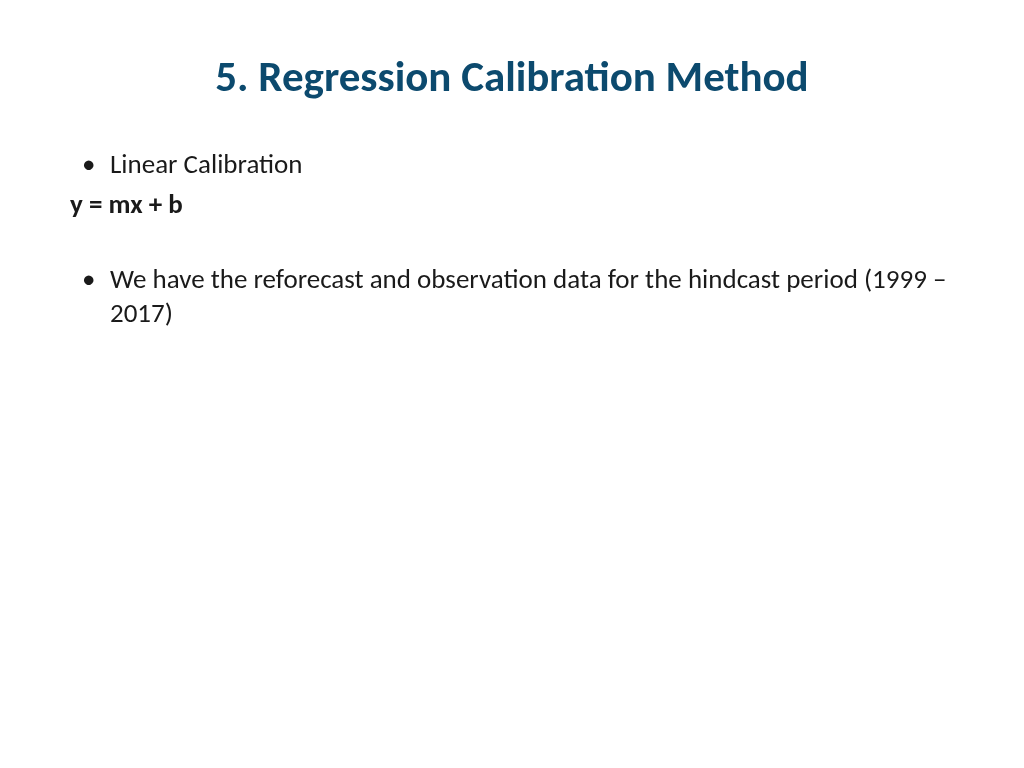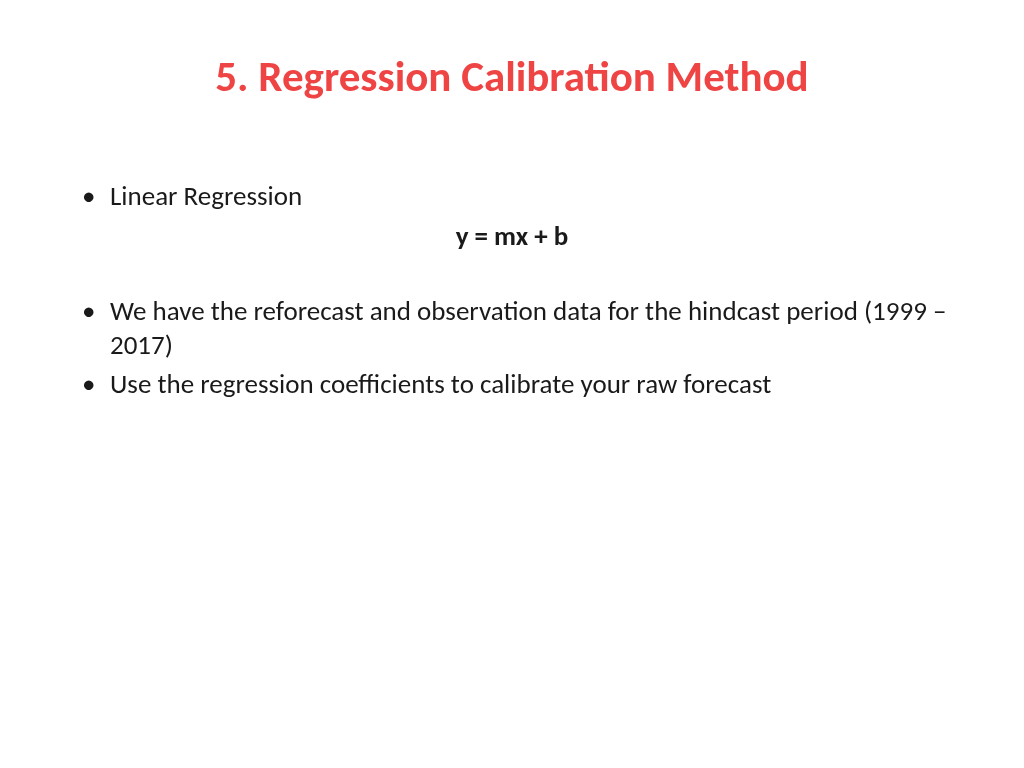--- a/index.html
+++ b/index.html
@@ -7,23 +7,23 @@
       width: 1024px;
       height: 768px;
       background: #ffffff;
       font-family: Calibri, 'Segoe UI', Arial, sans-serif;
       padding: 50px 70px 40px 70px;
       overflow: hidden;
     }
     .title {
       font-size: 43px;
       font-weight: 700;
-      color: #ef4444;
+      color: #0c4a6e;
       text-align: center;
-      margin-bottom: 76px;
+      margin-bottom: 44px;
       letter-spacing: 0px;
     }
     .content {
       color: #000000;
     }
     ul {
       list-style: none;
       padding-left: 0;
     }
     li.bullet {
@@ -36,38 +36,36 @@
     }
     li.bullet::before {
       content: "•";
       position: absolute;
       left: 12px;
       top: 0;
       font-size: 27px;
       color: #1a1a1a;
     }
     .equation {
-      text-align: center;
       font-size: 27px;
       font-weight: 700;
       margin: 6px 0 8px 0;
       color: #1a1a1a;
     }
     .gap {
       height: 34px;
     }
   </style>
 </head>
 <body>
 
 <h1 class="title">5. Regression Calibration Method</h1>
 
 <div class="content">
   <ul>
-    <li class="bullet">Linear Regression</li>
+    <li class="bullet">Linear Calibration</li>
   </ul>
   <div class="equation">y = mx + b</div>
   <div class="gap"></div>
   <ul>
     <li class="bullet">We have the reforecast and observation data for the hindcast period (1999 – 2017)</li>
-    <li class="bullet">Use the regression coefficients to calibrate your raw forecast</li>
   </ul>
 </div>
 
 </body></html>

